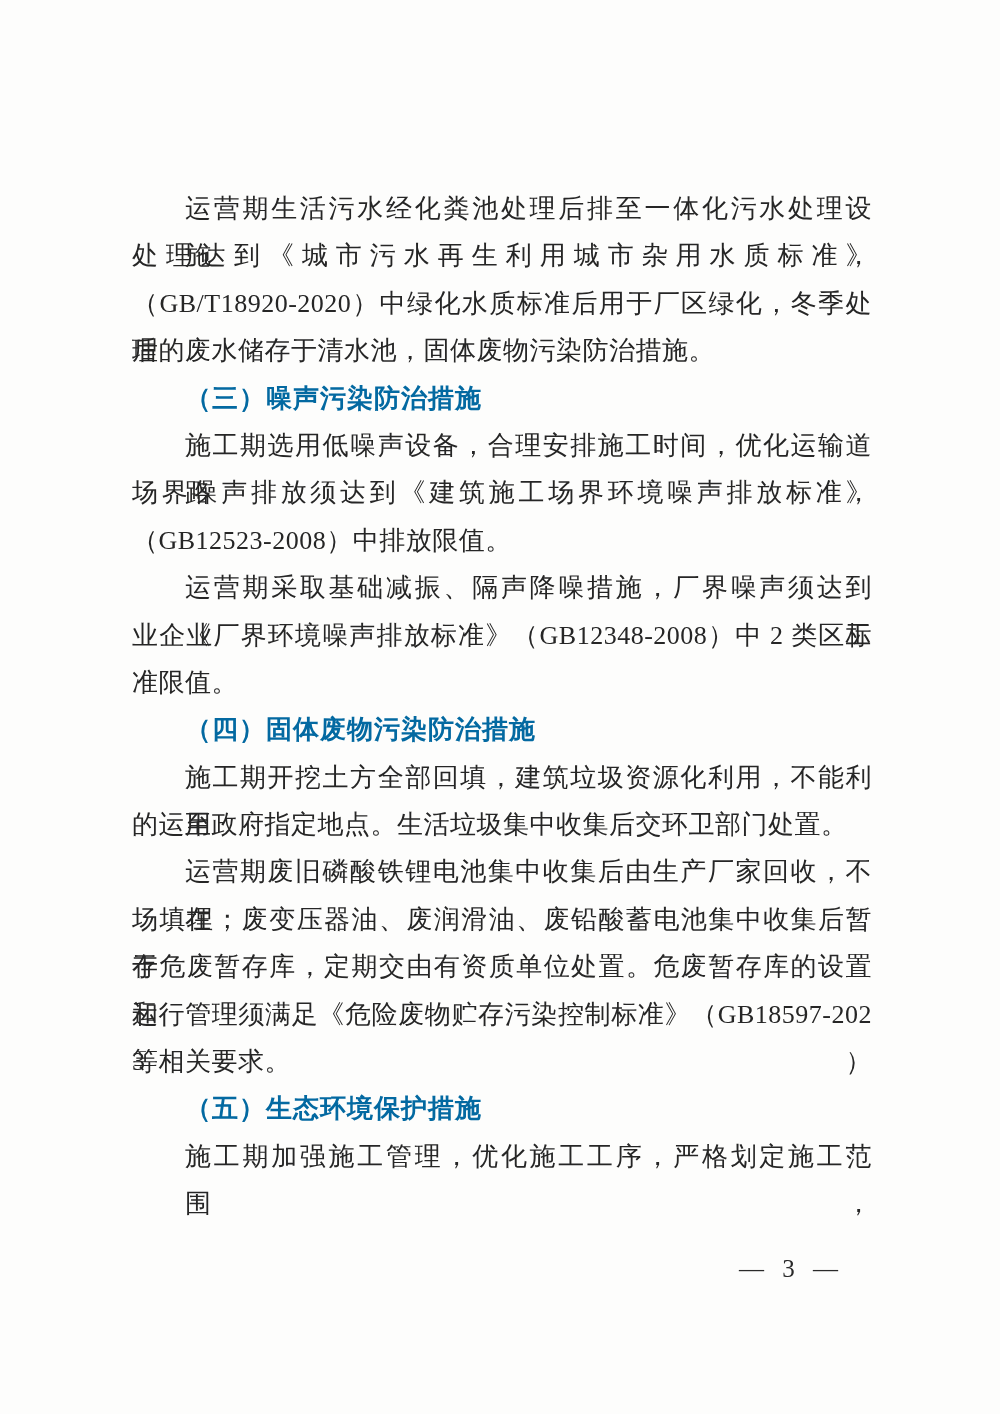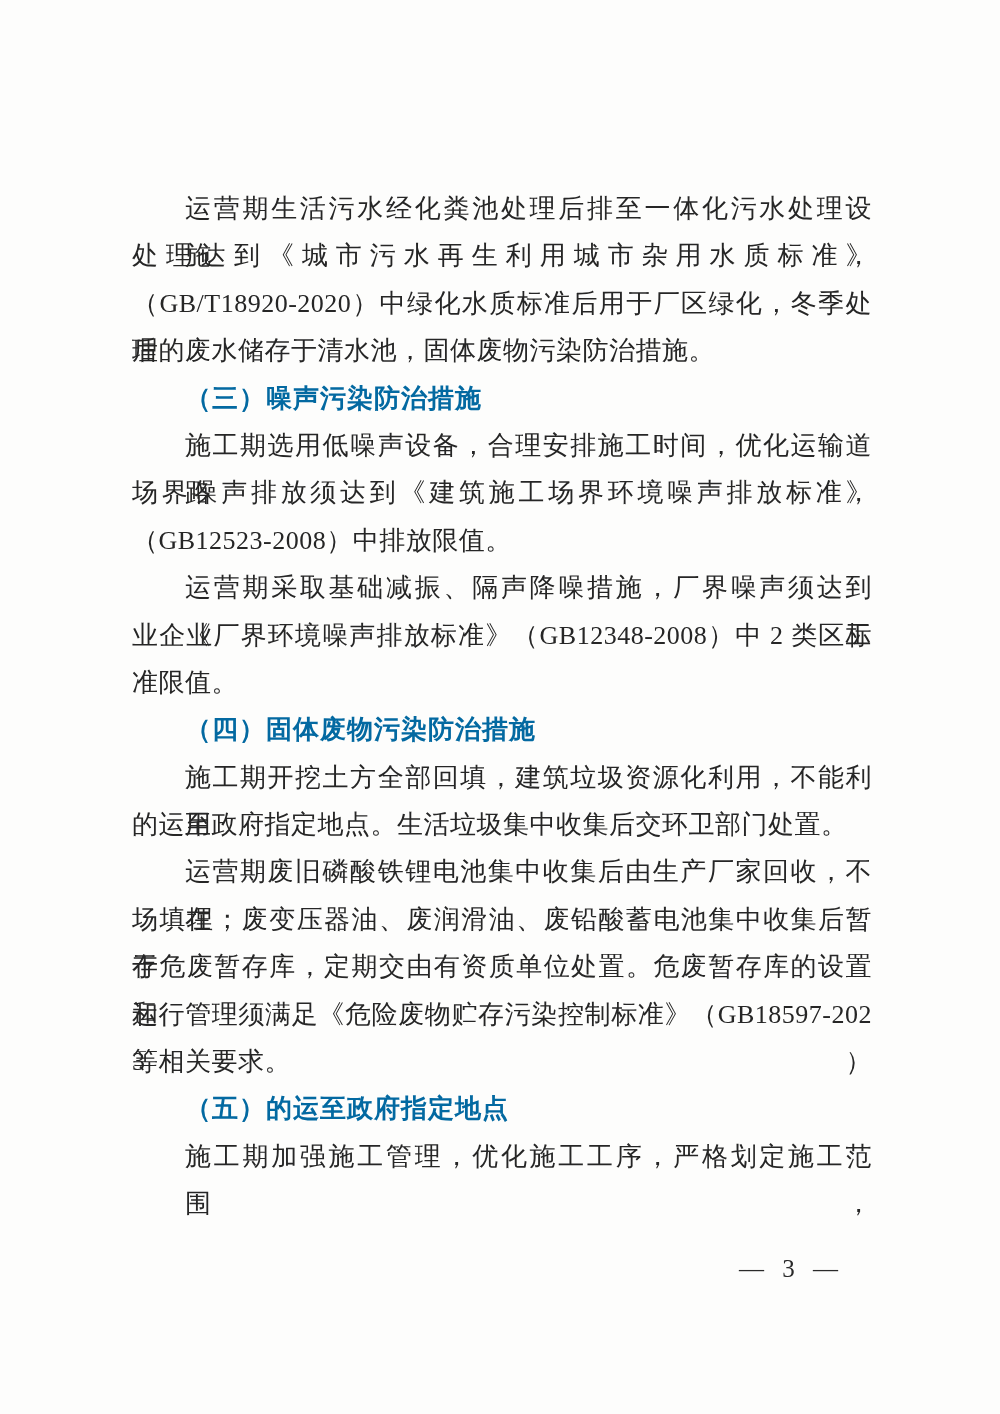--- a/index.html
+++ b/index.html
@@ -81,19 +81,19 @@
     <div class="line justify">业企业厂界环境噪声排放标准》（GB12348-2008）中 2 类区标</div>
     <div class="line">准限值。</div>
     <div class="line indent heading">（四）固体废物污染防治措施</div>
     <div class="line indent justify">施工期开挖土方全部回填，建筑垃圾资源化利用，不能利用</div>
     <div class="line">的运至政府指定地点。生活垃圾集中收集后交环卫部门处置。</div>
     <div class="line indent justify">运营期废旧磷酸铁锂电池集中收集后由生产厂家回收，不在</div>
     <div class="line justify">场填埋；废变压器油、废润滑油、废铅酸蓄电池集中收集后暂存</div>
     <div class="line justify">于危废暂存库，定期交由有资质单位处置。危废暂存库的设置和</div>
     <div class="line justify">运行管理须满足《危险废物贮存污染控制标准》（GB18597-2023）</div>
     <div class="line">等相关要求。</div>
-    <div class="line indent heading">（五）的运至政府指定地点</div>
+    <div class="line indent heading">（五）生态环境保护措施</div>
     <div class="line indent justify">施工期加强施工管理，优化施工工序，严格划定施工范围，</div>
   </div>
 
   <div class="page-footer">— 3 —</div>
 
 </div>
 
 </body></html>

